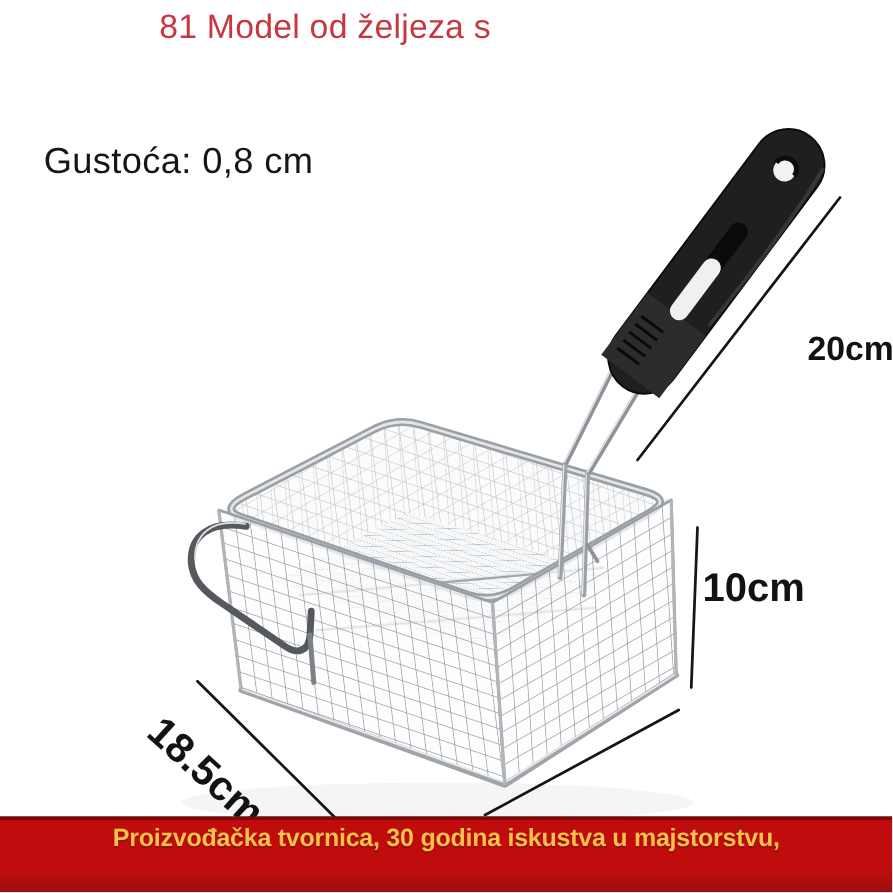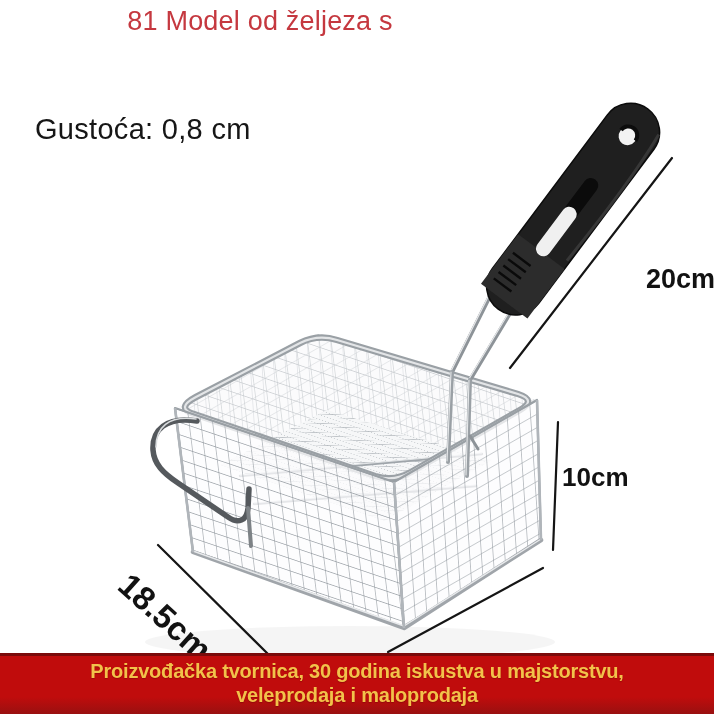--- a/index.html
+++ b/index.html
@@ -20,21 +20,21 @@
   .custom-note{
     position:absolute;top:188px;left:41px;
     color:#222222;font-size:22px;font-weight:400;letter-spacing:0.2px;
   }
   .illustration{position:absolute;top:0;left:0;width:714px;height:714px;}
   .dim{
     position:absolute;color:var(--dim-color,#121212);
     font-weight:700;white-space:nowrap;
   }
   .dim-handle{top:264px;left:598px;font-size:27px;margin-left:48px;}
-  .dim-height{top:462px;left:562px;font-size:26px;}
+  .dim-height{top:452px;left:562px;font-size:32px;}
   .dim-width{top:618px;left:431px;font-size:26px;}
   .dim-depth{
     top:566px;left:136px;font-size:33px;
     transform:rotate(42deg);transform-origin:top left;
   }
   .banner{
     position:absolute;left:0;top:653px;width:714px;height:61px;
     background:linear-gradient(180deg,
       #7a0a0a 0px,#7a0a0a 3px,
       var(--banner-bg,#c00c0c) 3px,
@@ -146,16 +146,15 @@
   </div>
 
   <div class="density">Gustoća: 0,8 cm</div>
 
   <div class="dim dim-handle">20cm</div>
   <div class="dim dim-height">10cm</div>
   <div class="dim dim-depth">18.5cm</div>
 
   <div class="banner">
     <div>Proizvođačka tvornica, 30 godina iskustva u majstorstvu,</div>
-    <div>veleprodaja i maloprodaja</div>
   </div>
 
 </div>
 
 </body></html>

